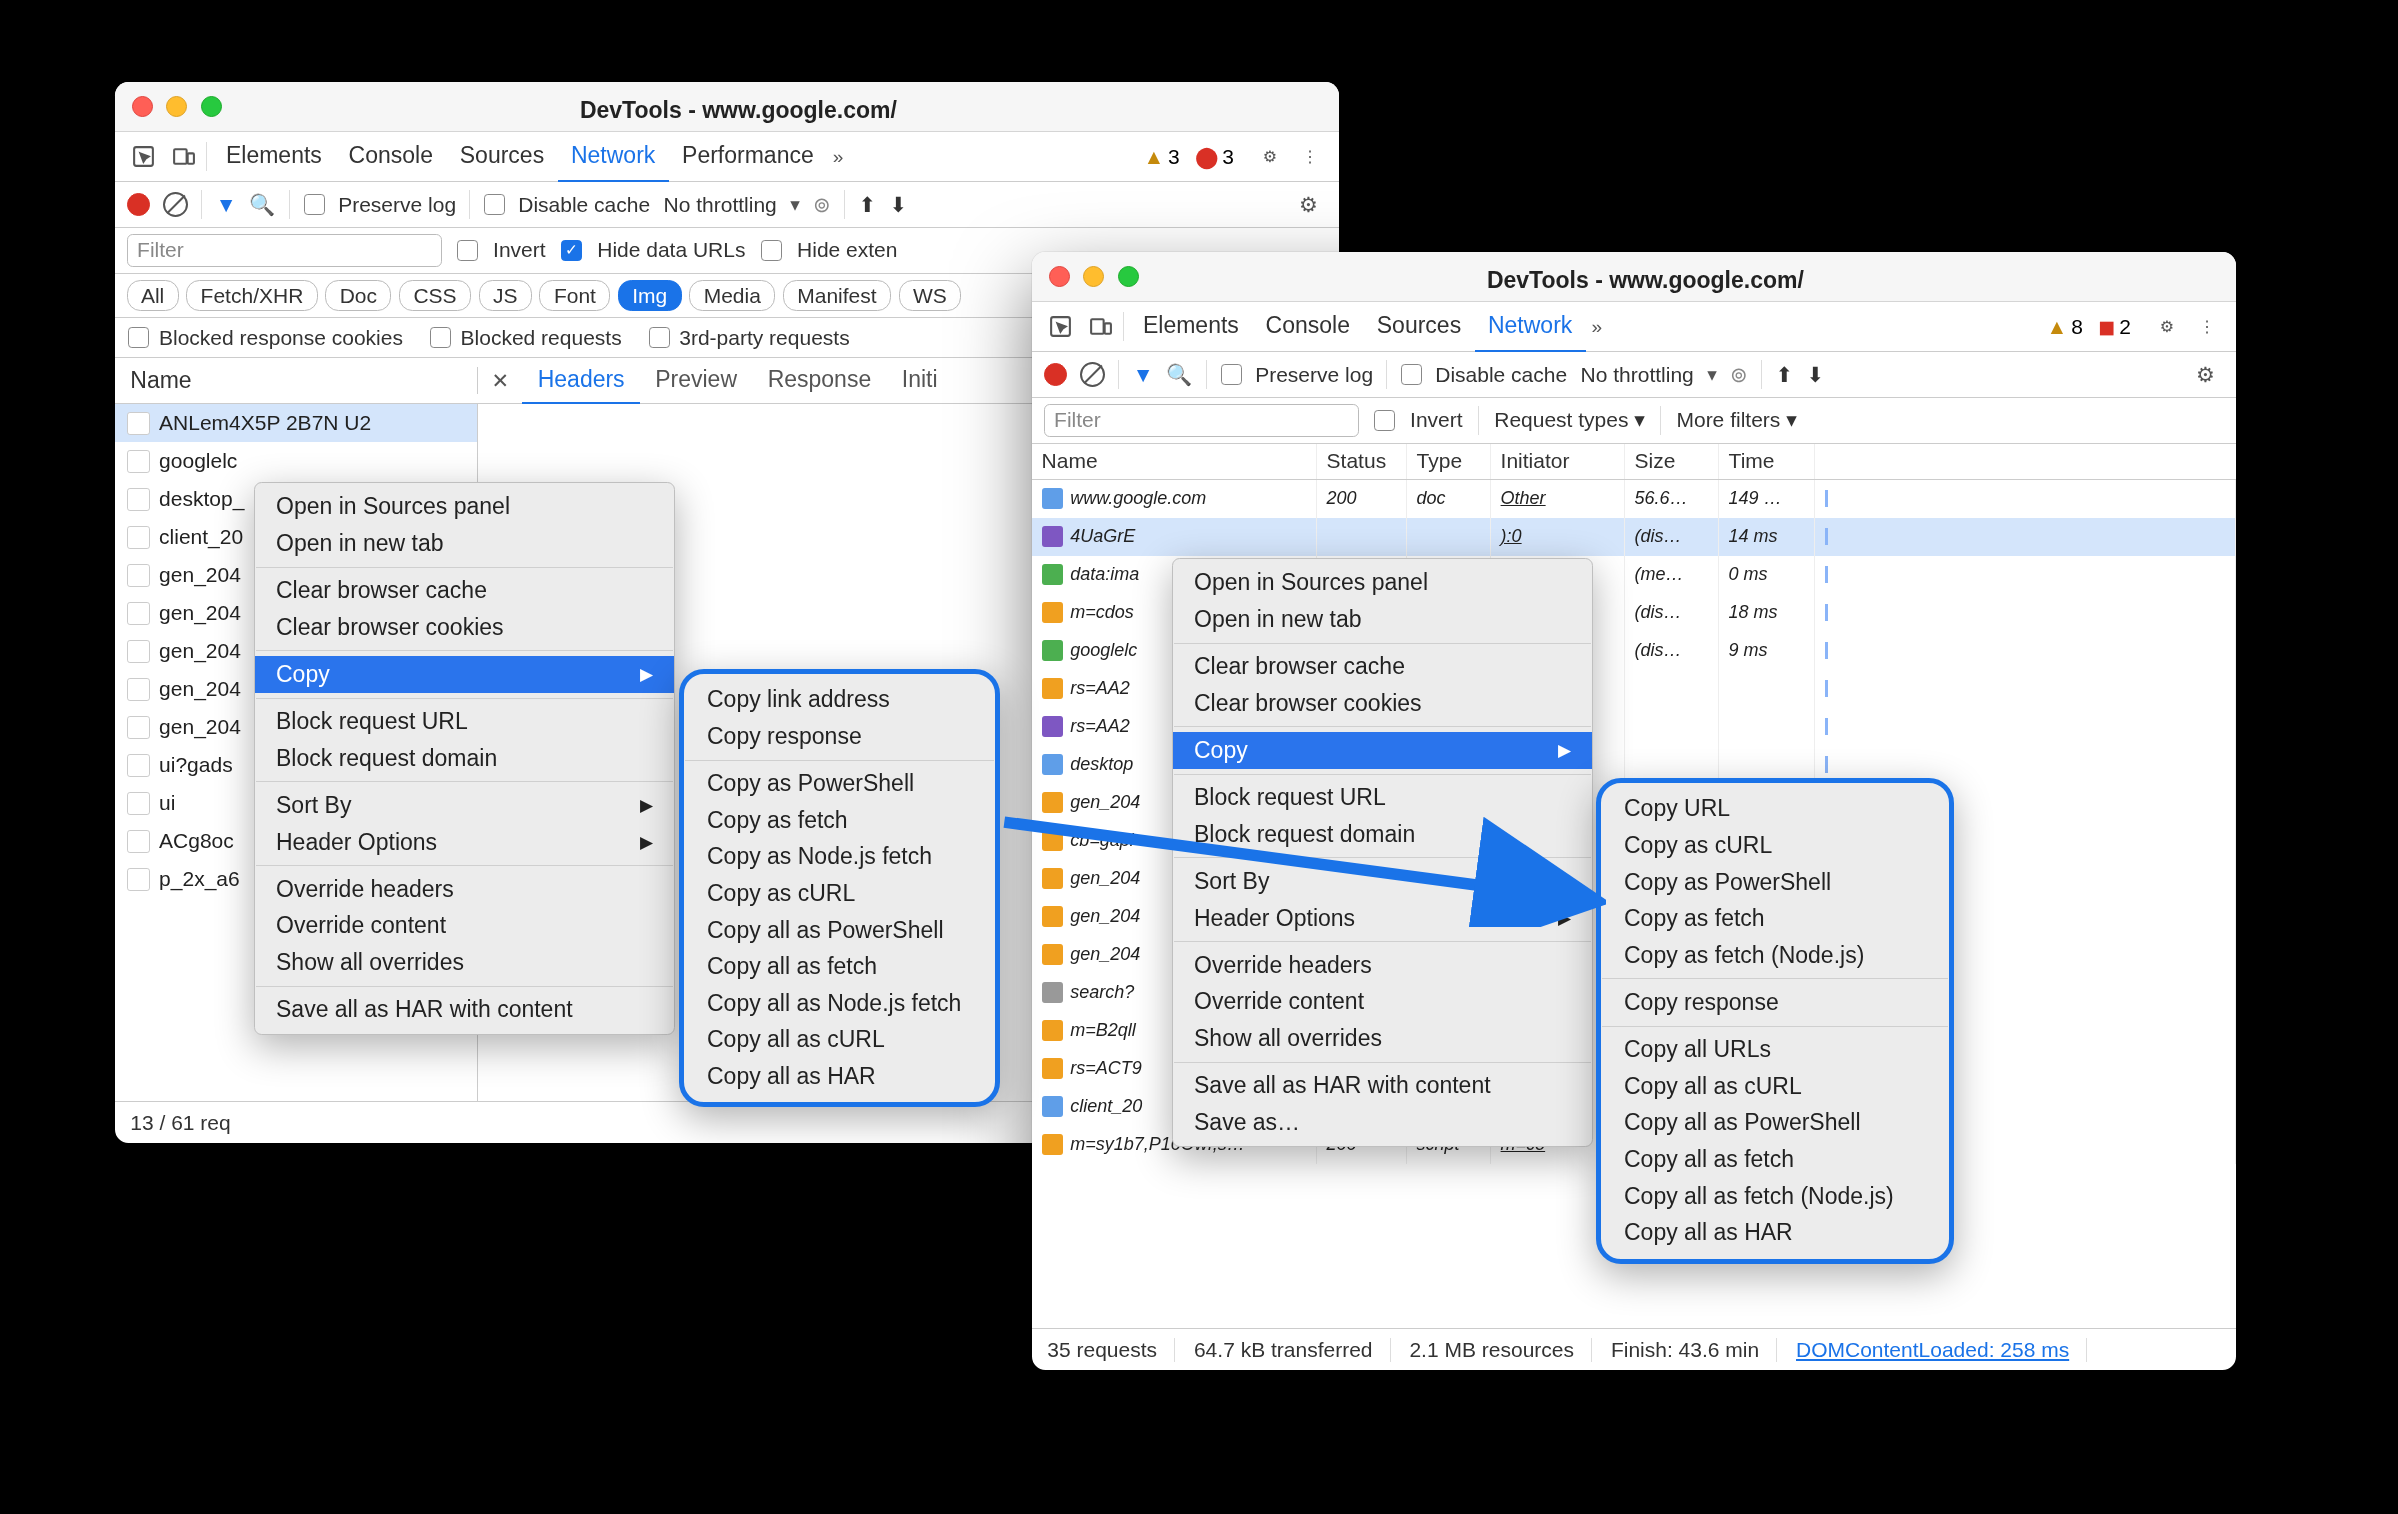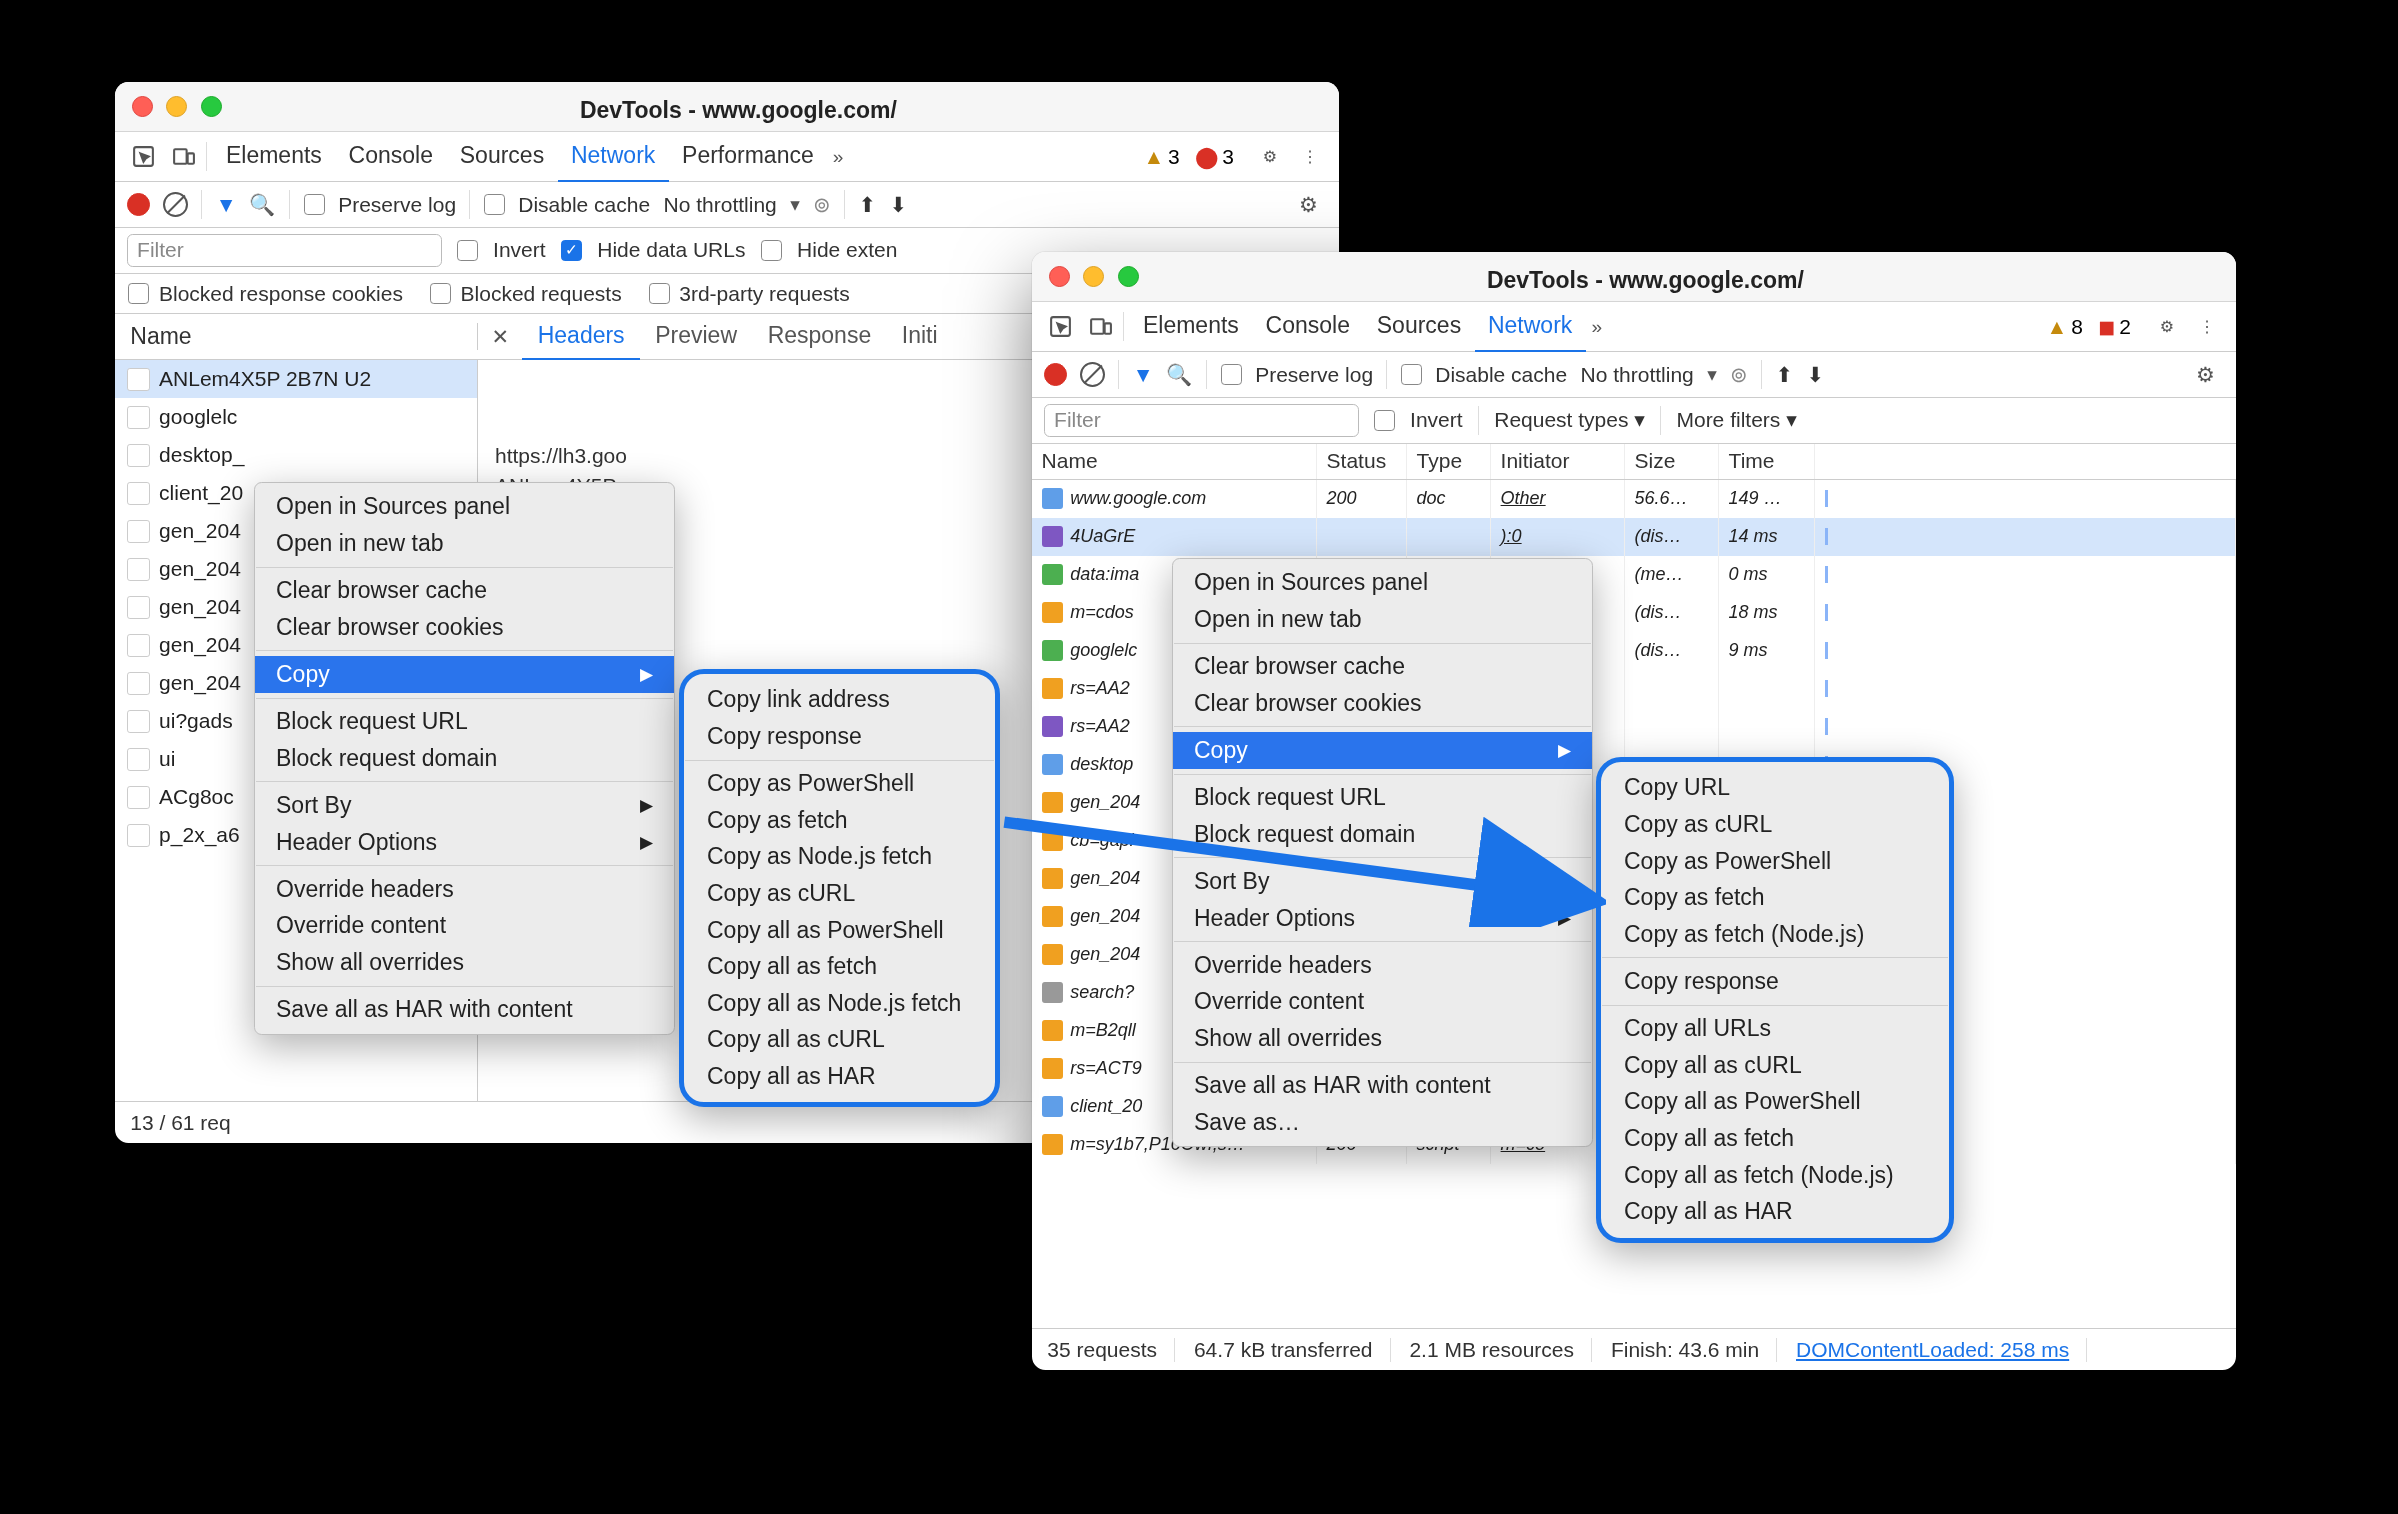--- a/index.html
+++ b/index.html
@@ -161,20 +161,32 @@
   <div class="filterbar">
     <div class="filterinput"><span>Filter</span></div>
     <div class="cbox"></div>
       <span>Invert</span>
     <div class="cbox checked">✓</div>
       <span>Hide data URLs</span>
     <div class="cbox"></div>
       <span>Hide exten</span>
   </div>
 
+  <div class="chips" id="lchips">
+      <div class="chip">All</div>
+      <div class="chip">Fetch/XHR</div>
+      <div class="chip">Doc</div>
+      <div class="chip">CSS</div>
+      <div class="chip">JS</div>
+      <div class="chip">Font</div>
+      <div class="chip active">Img</div>
+      <div class="chip">Media</div>
+      <div class="chip">Manifest</div>
+      <div class="chip">WS</div>
+    </div>
 
   <div class="crow">
     <span style="display:flex;gap:9.6px;align-items:center">
         <span class="cbox"></span>
         <span>Blocked response cookies</span>
       </span>
     <span style="display:flex;gap:9.6px;align-items:center">
         <span class="cbox"></span>
         <span>Blocked requests</span>
       </span>
@@ -764,21 +776,21 @@
     </div>
     <div class="sep"></div>
     <div class="mi">
       <span>Save all as HAR with content</span>
     </div>
     <div class="mi">
       <span>Save as…</span>
     </div>
   </div>
 
-<div class="submenu-box" id="rsub" style="left:1596px; top:757px; width:358px;">
+<div class="submenu-box" id="rsub" style="left:1596px; top:778px; width:358px;">
     <div class="mi">Copy URL</div>
     <div class="mi">Copy as cURL</div>
     <div class="mi">Copy as PowerShell</div>
     <div class="mi">Copy as fetch</div>
     <div class="mi">Copy as fetch (Node.js)</div>
     <div class="sep"></div>
     <div class="mi">Copy response</div>
     <div class="sep"></div>
     <div class="mi">Copy all URLs</div>
     <div class="mi">Copy all as cURL</div>

